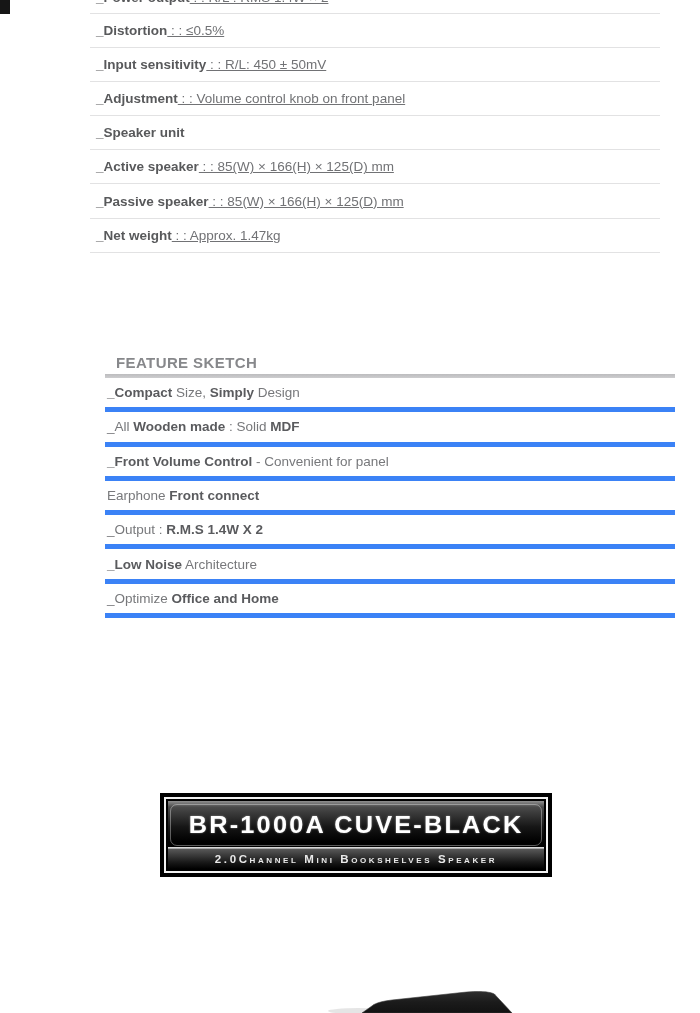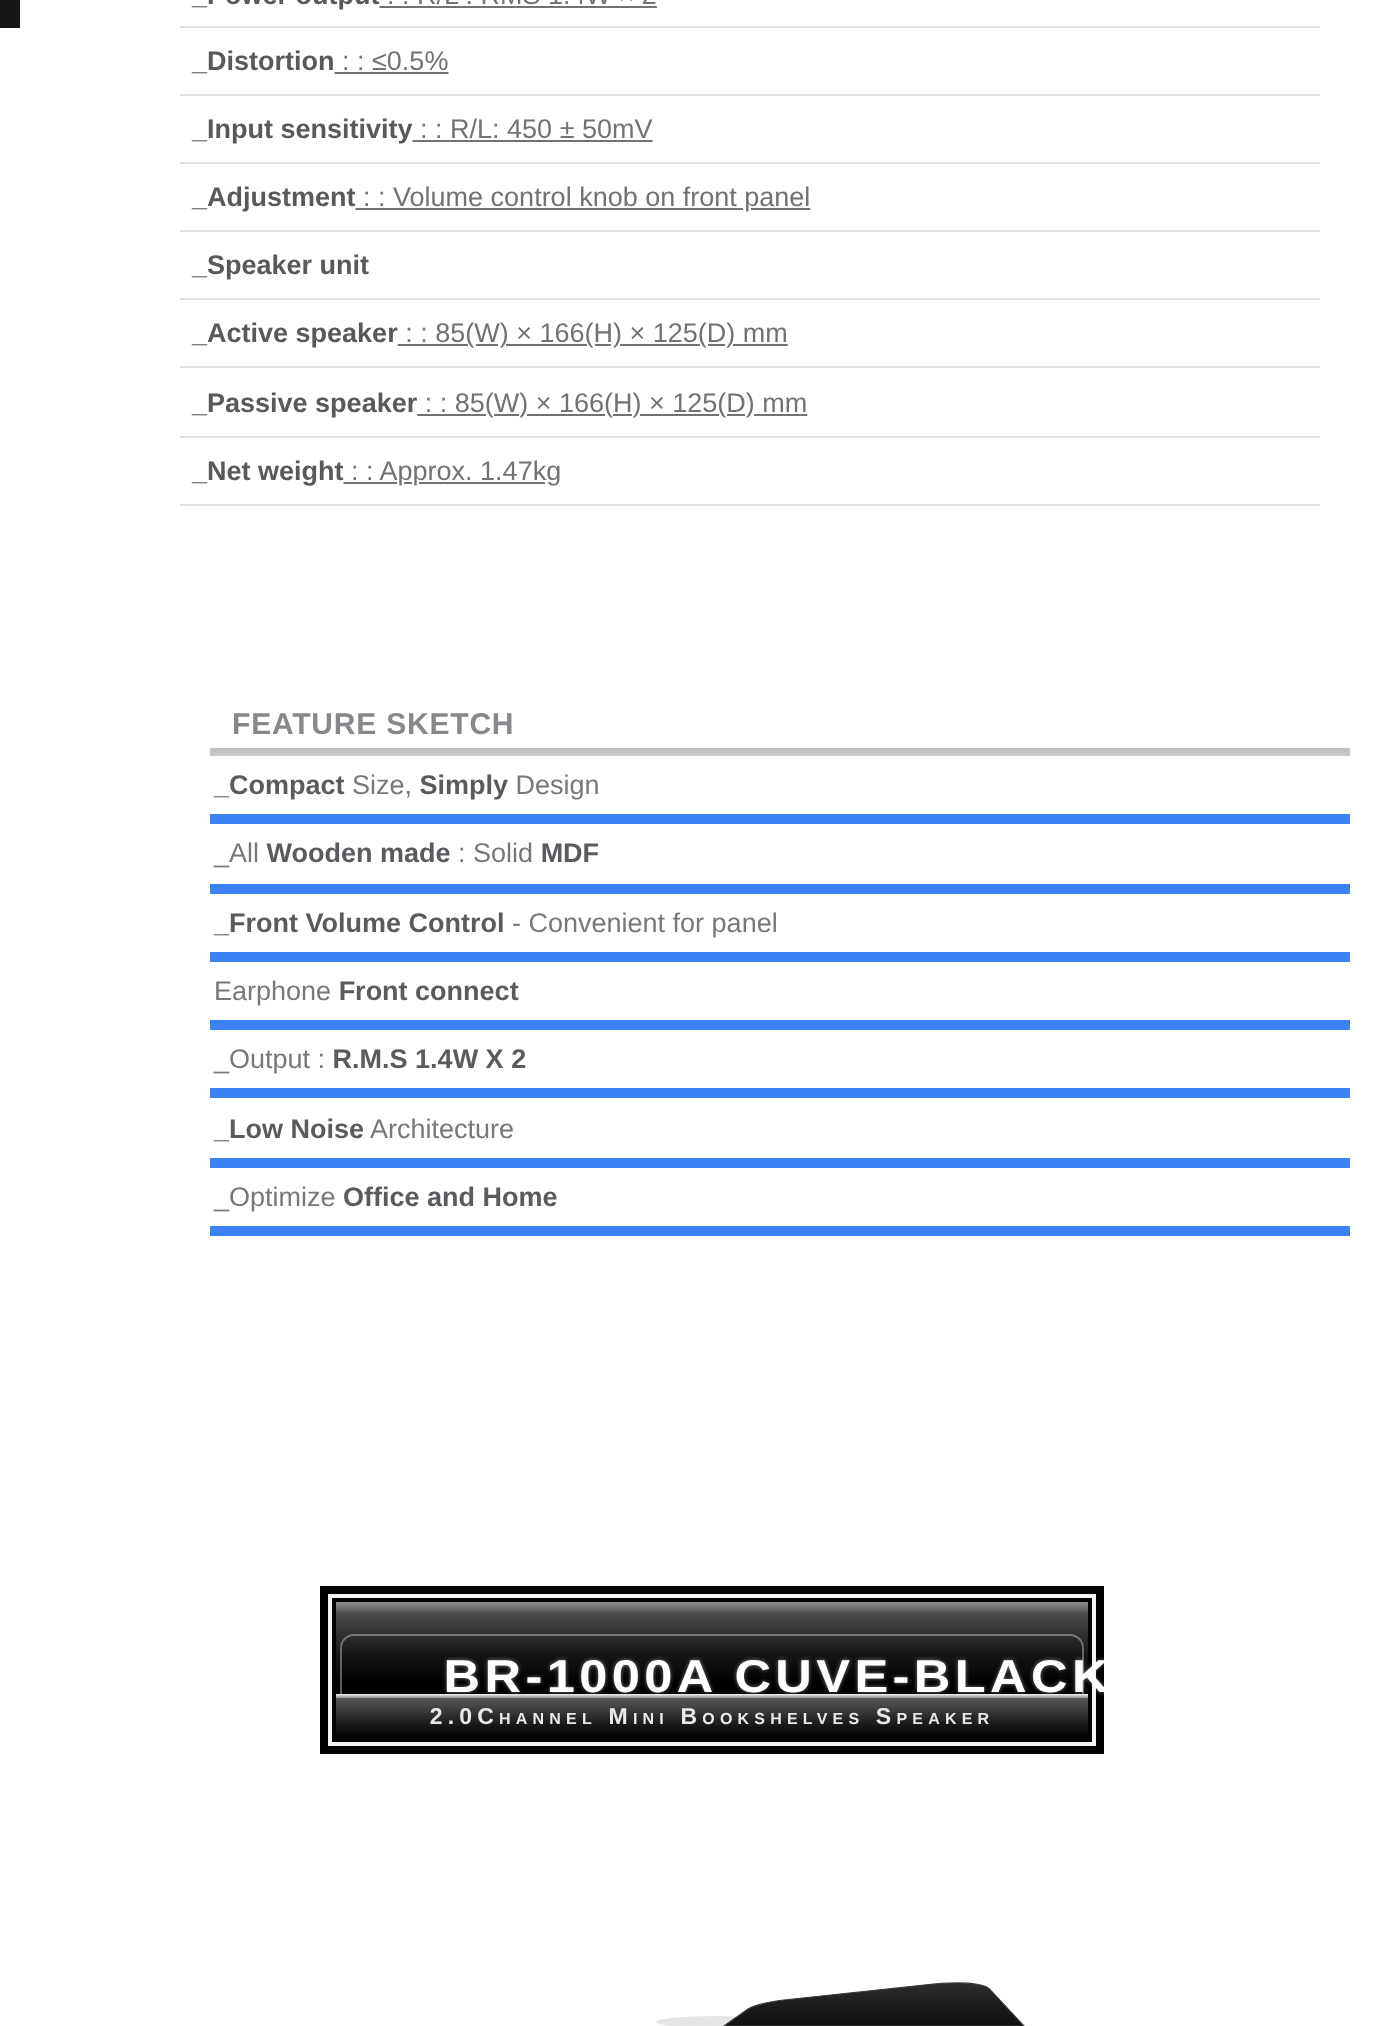--- a/index.html
+++ b/index.html
@@ -46,23 +46,23 @@
   }
   .banner-frame{
     height:100%;box-sizing:border-box;border:2px solid #f2f2f2;
     background:#000;padding:2px;
   }
   .banner-panel{
     position:relative;height:100%;
     background:linear-gradient(180deg,#8e8e8e 0%,#4a4a4a 9%,#161616 38%,#000 60%);
   }
   .title-zone{
-    position:absolute;left:2px;right:2px;top:16px;height:40px;
+    position:absolute;left:2px;right:2px;top:3px;height:40px;
     border:1px solid rgba(255,255,255,0.35);border-radius:7px;
-    display:flex;align-items:center;justify-content:flex-end;
+    display:flex;align-items:center;justify-content:center;
   }
   .banner-title{
     color:#ffffff;font-weight:bold;font-size:23px;letter-spacing:2px;
     transform:scaleX(1.1);white-space:nowrap;
     text-shadow:0 0 2px rgba(255,255,255,0.45);
   }
   .banner-divider{
     position:absolute;left:0;right:0;top:46px;height:2px;
     background:linear-gradient(180deg,#f2f2f2,#8f8f8f);
   }

